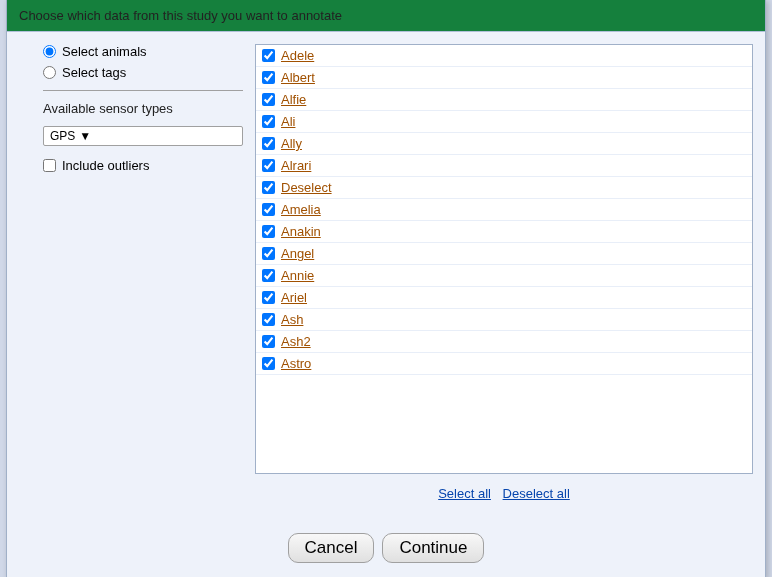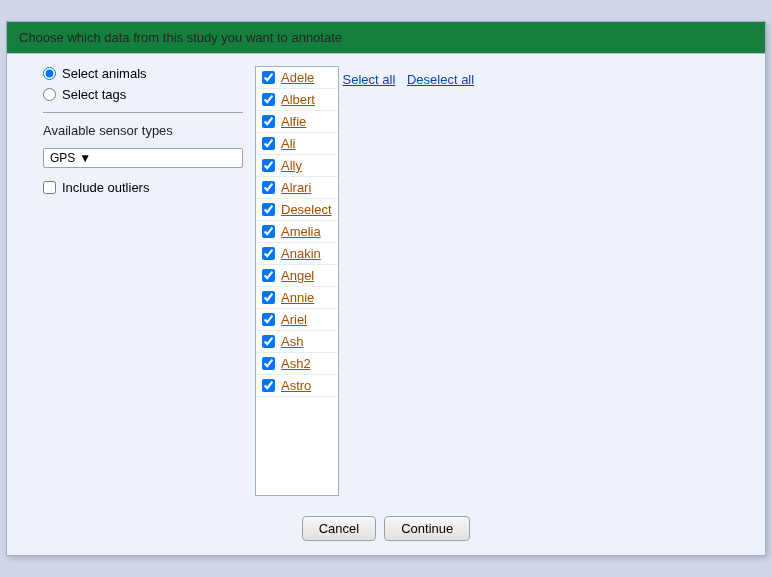--- a/index.html
+++ b/index.html
@@ -72,21 +72,21 @@
     }
     .outliers-row {
       display: flex;
       align-items: center;
       gap: 6px;
       margin-top: 6px;
     }
     .right-panel {
       flex: 1;
       display: flex;
-      flex-direction: row;
+      flex-direction: column;
     }
     .list-container {
       border: 1px solid #a0b0c8;
       background: #fff;
       height: 430px;
       overflow: hidden;
       display: flex;
       flex-direction: column;
     }
     .list-scroll {
@@ -106,42 +106,42 @@
       flex-shrink: 0;
     }
     .list-item a {
       color: #a05000;
       text-decoration: underline;
       font-size: 13px;
       cursor: pointer;
     }
     .select-deselect {
       text-align: center;
-      padding: 6px 0;
+      padding: 12px 0;
       font-size: 13px;
     }
     .select-deselect a {
       color: #0645ad;
       text-decoration: underline;
       cursor: pointer;
       margin: 0 4px;
     }
     .dialog-footer {
       display: flex;
       justify-content: center;
       gap: 8px;
       padding: 8px 12px 14px;
     }
     .btn {
       padding: 4px 16px;
-      font-size: 13px;
+      font-size: 17px;
       border: 1px solid #a0a0a0;
       background: linear-gradient(to bottom, #f8f8f8, #e0e0e0);
       cursor: pointer;
-      border-radius: 4px;
+      border-radius: 10px;
     }
     
     .list-scroll::-webkit-scrollbar {
       width: 16px;
     }
     .list-scroll::-webkit-scrollbar-track {
       background: #e8eef8;
     }
     .list-scroll::-webkit-scrollbar-thumb {
       background: #b0b8c8;

